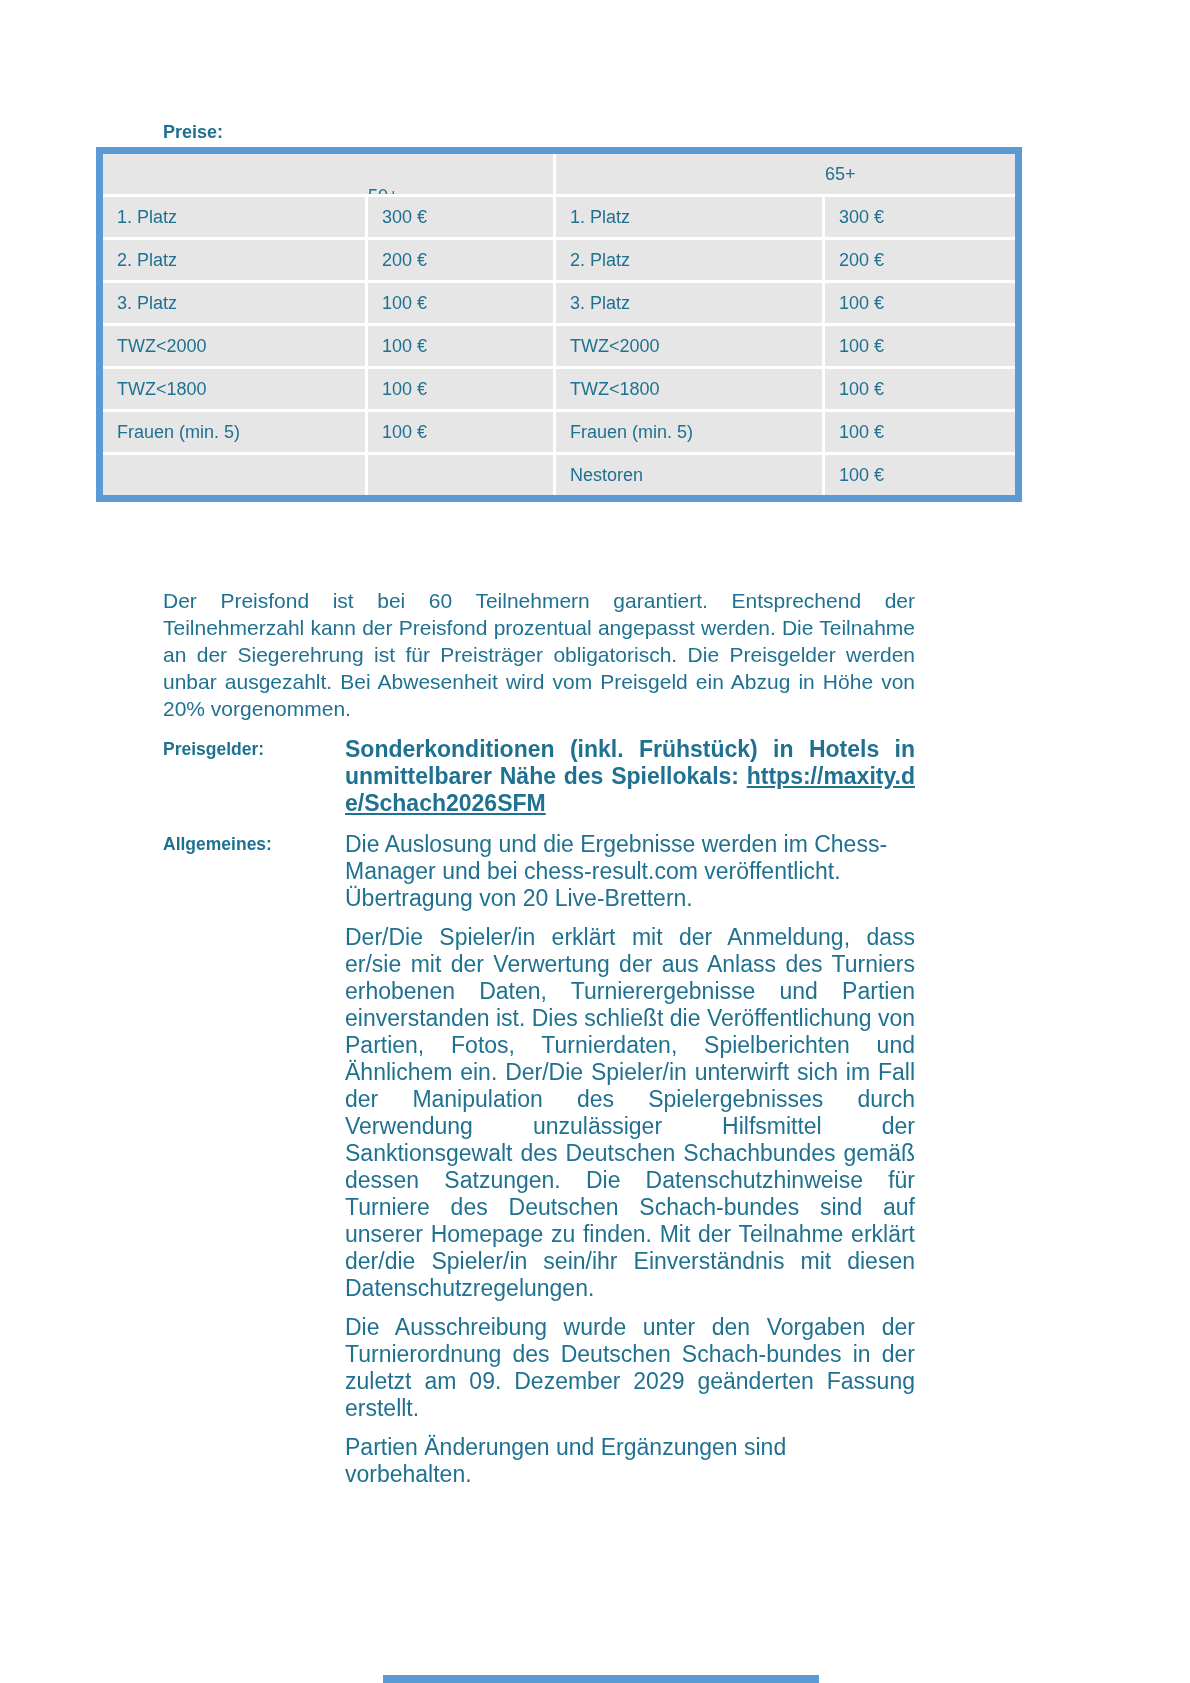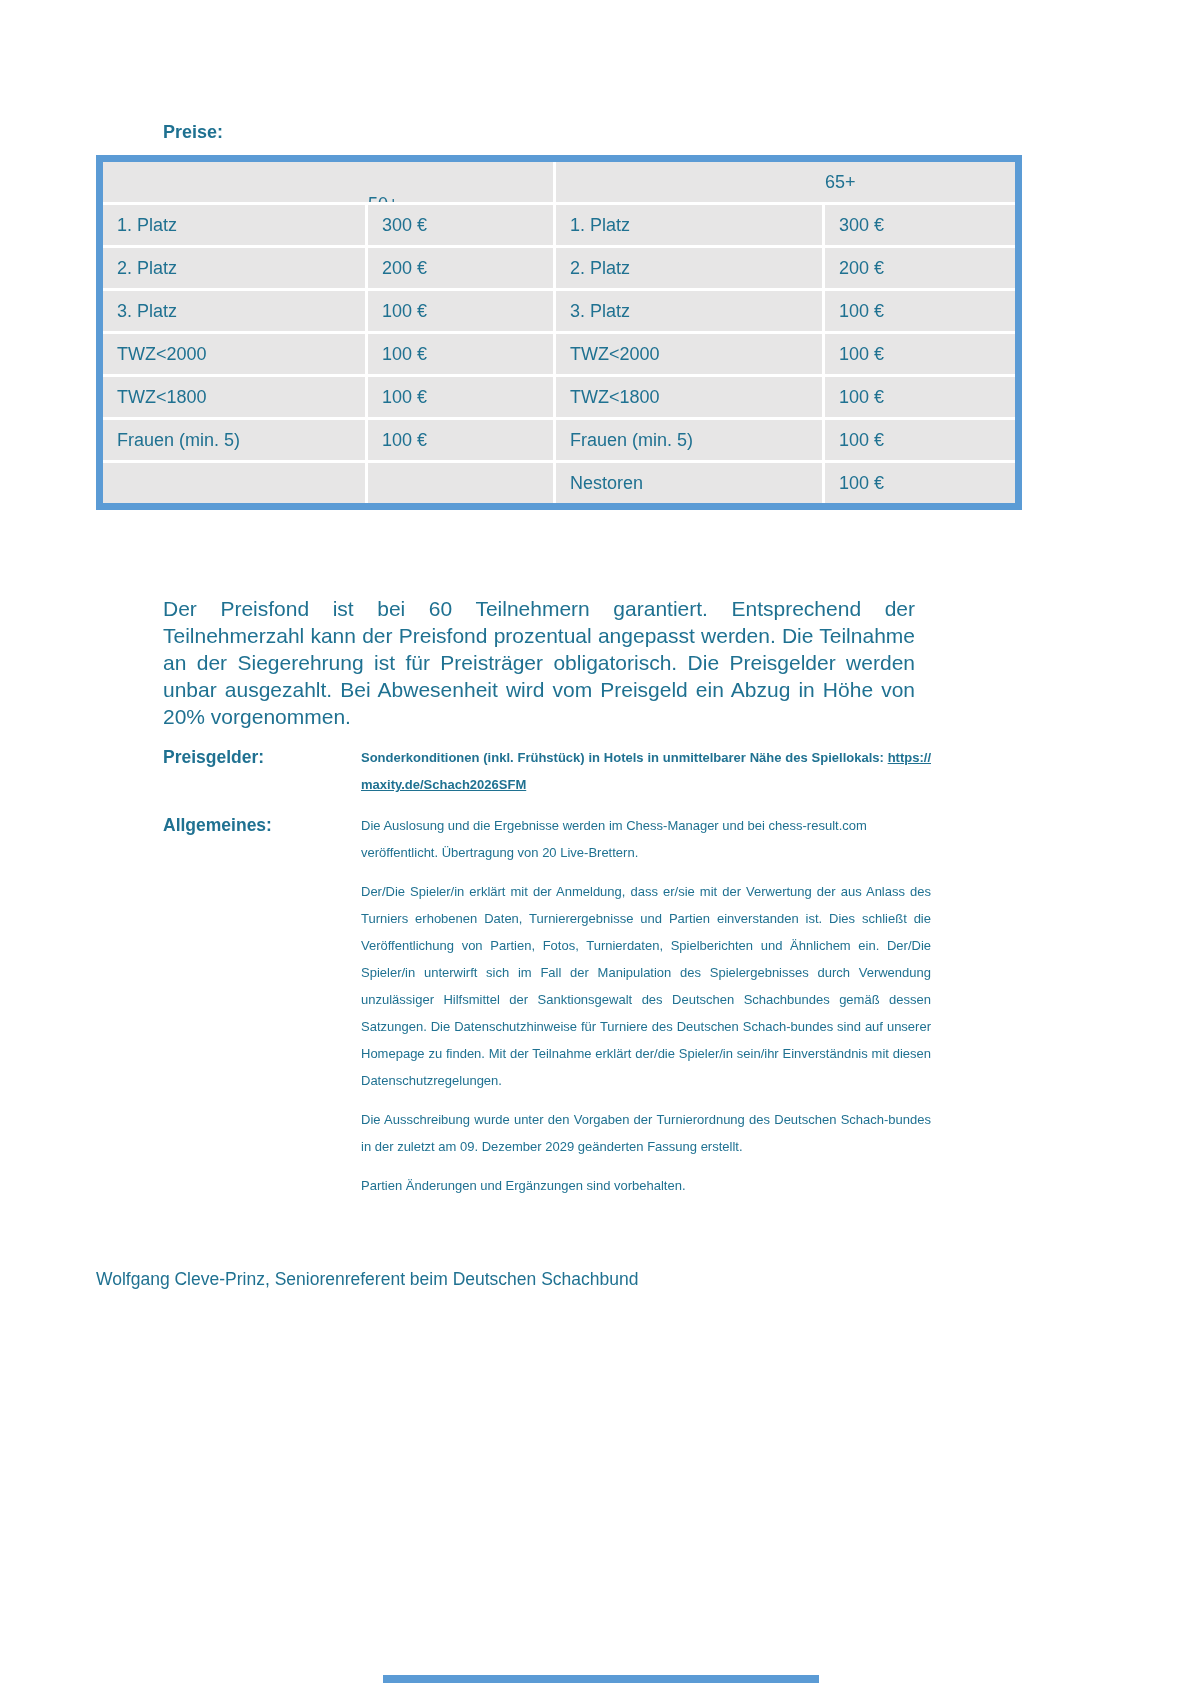--- a/index.html
+++ b/index.html
@@ -12,21 +12,21 @@
     position: relative;
     width: 1190px;
     height: 1683px;
     background: #ffffff;
     overflow: hidden;
     box-sizing: border-box;
     padding-top: 122px;
     color: #1F7191;
   }
   .heading {
-    margin: 0 0 12px 163px;
+    margin: 0 0 4px 163px;
     font-size: 18px;
     font-weight: bold;
     color: #1F7191;
   }
   
   .prize-table {
     margin-left: 96px;
     width: 926px;
     box-sizing: border-box;
     border: 7px solid #5B9BD5;
@@ -65,24 +65,23 @@
   }
   .section .label {
     flex: 0 0 182px;
     font-size: 17.5px;
     line-height: 27px;
     font-weight: bold;
     color: #1F7191;
   }
   .section .content {
     width: 570px;
-    font-size: 13px;
+    font-size: 23px;
     line-height: 27px;
     color: #1F7191;
-    margin-left: 16px;
   }
   .section .content p { margin: 0 0 12px 0; }
   .section .content p:last-child { margin-bottom: 0; }
   .justify { text-align: justify; }
   .bold { font-weight: bold; }
   .link {
     font-weight: bold;
     text-decoration: underline;
     color: #1F7191;
     cursor: pointer;
@@ -166,17 +165,16 @@
   <div class="section">
     <div class="label">Allgemeines:</div>
     <div class="content">
       <p>Die Auslosung und die Ergebnisse werden im Chess-Manager und bei chess-result.com veröffentlicht. Übertragung von 20 Live-Brettern.</p>
       <p class="justify">Der/Die Spieler/in erklärt mit der Anmeldung, dass er/sie mit der Verwertung der aus Anlass des Turniers erhobenen Daten, Turnierergebnisse und Partien einverstanden ist. Dies schließt die Veröffentlichung von Partien, Fotos, Turnierdaten, Spielberichten und Ähnlichem ein. Der/Die Spieler/in unterwirft sich im Fall der Manipulation des Spielergebnisses durch Verwendung unzulässiger Hilfsmittel der Sanktionsgewalt des Deutschen Schachbundes gemäß dessen Satzungen. Die Datenschutzhinweise für Turniere des Deutschen Schach-bundes sind auf unserer Homepage zu finden. Mit der Teilnahme erklärt der/die Spieler/in sein/ihr Einverständnis mit diesen Datenschutzregelungen.</p>
       <p class="justify">Die Ausschreibung wurde unter den Vorgaben der Turnierordnung des Deutschen Schach-bundes in der zuletzt am 09. Dezember 2029 geänderten Fassung erstellt.</p>
       <p>Partien Änderungen und Ergänzungen sind vorbehalten.</p>
     </div>
   </div>
 
-  <div class="signature">Wolfgang Cleve-Prinz, Seniorenreferent beim Deutschen Schachbund</div>
 
   <div class="bottom-bar"></div>
 
 </div>
 
 </body></html>

